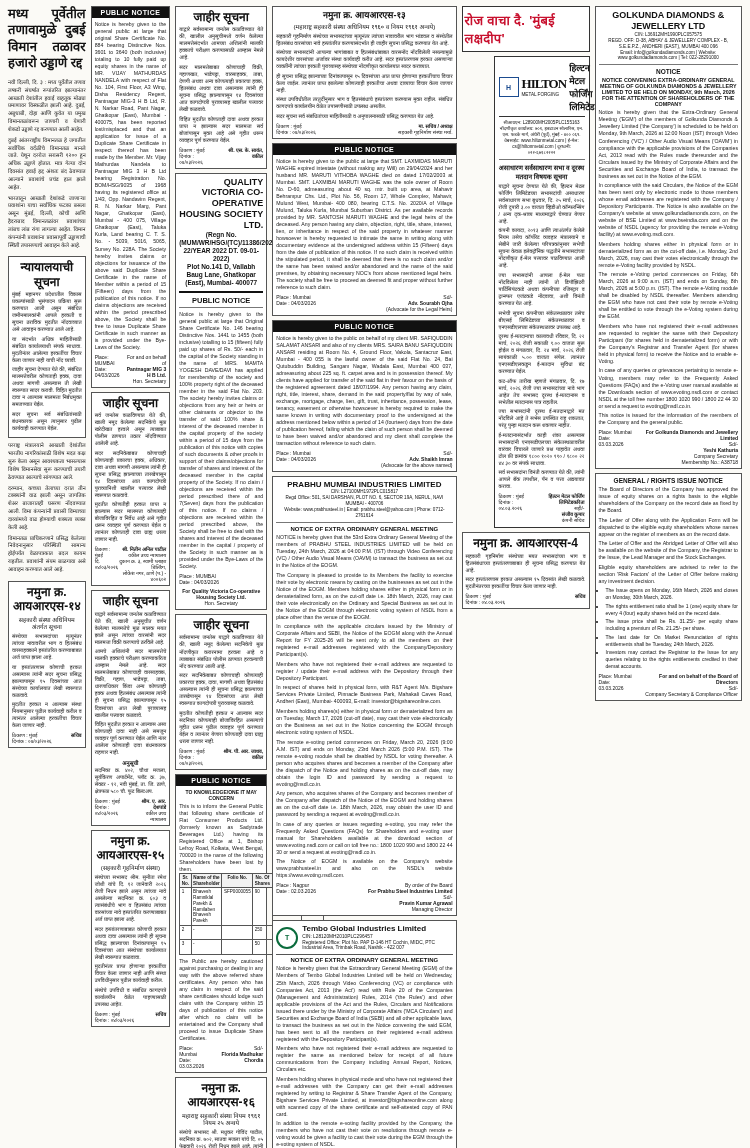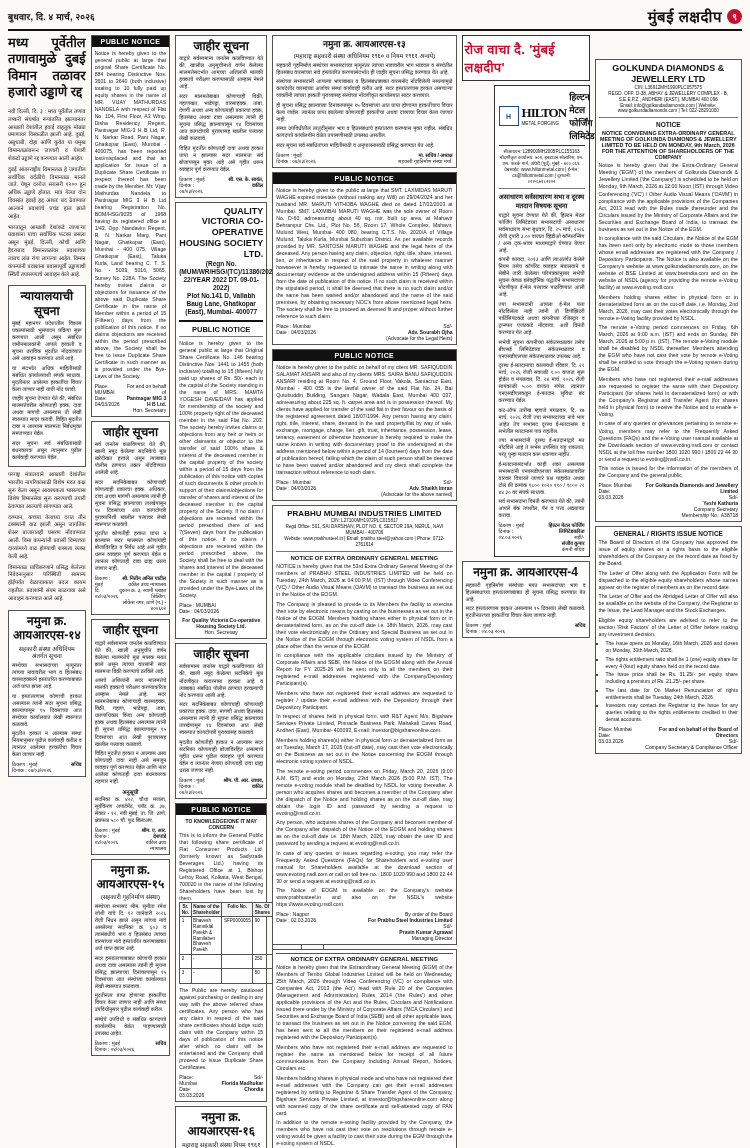--- a/index.html
+++ b/index.html
@@ -18,21 +18,21 @@
   .mh-badge{width:15px;height:15px;border-radius:50%;background:#c8102e;color:#fff;
     font-size:9px;display:flex;align-items:center;justify-content:center;font-weight:bold;}
   
   .cols{display:flex;gap:5px;align-items:flex-start;height:1108px;}
   .col{display:flex;flex-direction:column;gap:4px;}
   .c1{width:80px;}
   .c2{width:82px;}
   .c3{width:92px;}
   .c4{width:190px;}
   .c5{width:128px;}
-  .c6{width:152px;margin-top:24px;}
+  .c6{width:152px;}
   
   .box{border:1px solid #555;padding:3px;background:#fff;box-sizing:border-box;}
   .hdr-black{background:#111;color:#fff;text-align:center;font-size:7px;font-weight:bold;
     padding:2px 0;letter-spacing:.4px;margin:-3px -3px 3px -3px;}
   .hdr-center{text-align:center;font-size:7.5px;font-weight:bold;border-bottom:1px solid #777;
     padding-bottom:2px;margin-bottom:3px;}
   .ttl{font-size:12px;font-weight:bold;text-align:center;margin:0 0 2px 0;line-height:1.2;}
   .sub{font-size:6.2px;text-align:center;line-height:1.25;margin-bottom:2px;}
   .body{font-size:5.2px;line-height:1.35;text-align:justify;color:#1a1a1a;}
   .body p{margin:0 0 2.5px 0;}
@@ -71,27 +71,20 @@
   .divider-strong{border-top:2px solid #111;margin:3px 0;}
   ul{margin:0 0 0 7px;padding:0;}
   ul li{font-size:5px;line-height:1.35;margin-bottom:2px;text-align:justify;}
   .fill{flex:1;}
 </style>
 </head>
 <body>
 
 <div class="page">
 
-  <div class="masthead">
-    <div class="mh-date">बुधवार, दि. ४ मार्च, २०२६</div>
-    <div class="mh-right">
-      <div class="mh-title">मुंबई लक्षदीप</div>
-      <div class="mh-badge">९</div>
-    </div>
-  </div>
 
   <div class="cols">
 
     <div class="col c1">
       <div class="bigtitle">मध्य पूर्वेतील तणावामुळे दुबई विमान तळावर हजारो उड्डाणे रद्द</div>
       <div class="mar-body">
         <p>नवी दिल्ली, दि. ३ : मध्य पूर्वेतील तणाव लष्करी संघर्षात रूपांतरित झाल्यानंतर आखाती देशांतील हवाई वाहतूक मोठ्या प्रमाणावर विस्कळीत झाली आहे. दुबई, अबुधाबी, दोहा आणि कुवेत या प्रमुख विमानतळांवरून जाणारी व येणारी शेकडो उड्डाणे रद्द करण्यात आली आहेत.</p>
         <p>दुबई आंतरराष्ट्रीय विमानतळ हे जगातील सर्वाधिक वर्दळीचे विमानतळ मानले जाते. येथून दररोज सरासरी १२०० हून अधिक उड्डाणे होतात. मात्र गेल्या दोन दिवसांत हवाई हद्द अंशतः बंद ठेवण्यात आल्याने प्रवाशांचे प्रचंड हाल झाले आहेत.</p>
         <p>भारतातून आखाती देशांकडे जाणाऱ्या प्रवाशांना याचा सर्वाधिक फटका बसला असून मुंबई, दिल्ली, कोची आणि हैदराबाद विमानतळांवर प्रवाशांच्या लांबच लांब रांगा लागल्या आहेत. विमान कंपन्यांनी प्रवाशांना प्रवासापूर्वी उड्डाणाची स्थिती तपासण्याचे आवाहन केले आहे.</p>
       </div>
@@ -410,20 +403,28 @@
             <div>By order of the Board</div>
             <div class="bold">For Prabhu Steel Industries Limited</div>
             <div>Sd/-</div>
             <div class="bold">Pravin Kumar Agrawal</div>
             <div>Managing Director</div>
           </div>
         </div>
       </div>
 
       <div class="box">
+        <div class="logo-row">
+          <div class="logo-circ">T</div>
+          <div>
+            <div class="co-name">Tembo Global Industries Limited</div>
+            <div class="co-sub">CIN: L28120MH2010PLC296457</div>
+            <div class="co-sub">Registered Office: Plot No. PAP D-146 HT Cochin, MIDC, PTC Industrial Area, Trimbak Road, Nashik - 422 007</div>
+          </div>
+        </div>
         <div class="center bold" style="font-size:6px;margin-bottom:2px;border-top:1px solid #555;padding-top:2px;">NOTICE OF EXTRA ORDINARY GENERAL MEETING</div>
         <div class="body">
           <p>Notice is hereby given that the Extraordinary General Meeting (EGM) of the Members of Tembo Global Industries Limited will be held on Wednesday, 25th March, 2026 through Video Conferencing (VC) or compliance with Companies Act, 2013 (the Act') read with Rule 20 of the Companies (Management and Administration) Rules, 2014 ('the Rules') and other applicable provisions of the Act and the Rules, Circulars and Notifications issued there under by the Ministry of Corporate Affairs ('MCA Circulars') and Securities and Exchange Board of India (SEBI) and all other applicable laws, to transact the business as set out in the Notice convening the said EGM, has been sent to all the members on their registered e-mail address registered with the Depository Participant(s).</p>
           <p>Members who have not registered their e-mail address are requested to register the same as mentioned below for receipt of all future communications from the Company including Annual Report, Notices, Circulars etc.</p>
           <p>Members holding shares in physical mode and who have not registered their e-mail addresses with the Company can get their e-mail addresses registered by writing to Registrar &amp; Share Transfer Agent of the Company, Bigshare Services Private Limited, at investor@bigshareonline.com along with scanned copy of the share certificate and self-attested copy of PAN card.</p>
           <p>In addition to the remote e-voting facility provided by the Company, the members who have not cast their vote on resolutions through remote e-voting would be given a facility to cast their vote during the EGM through the e-voting system of NSDL.</p>
 
         </div>
 
       </div>

